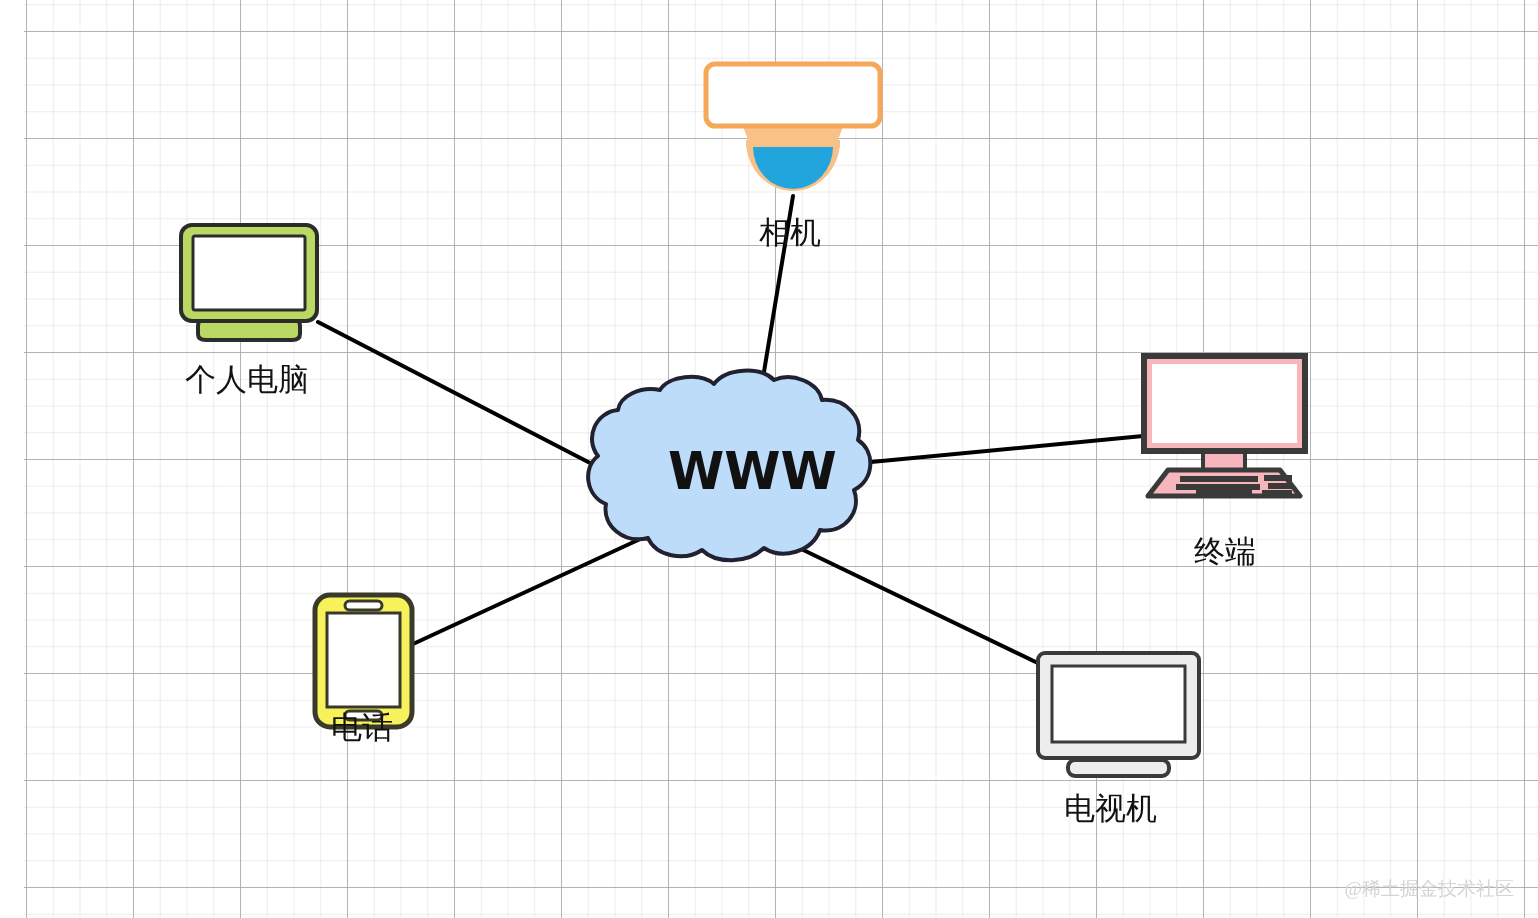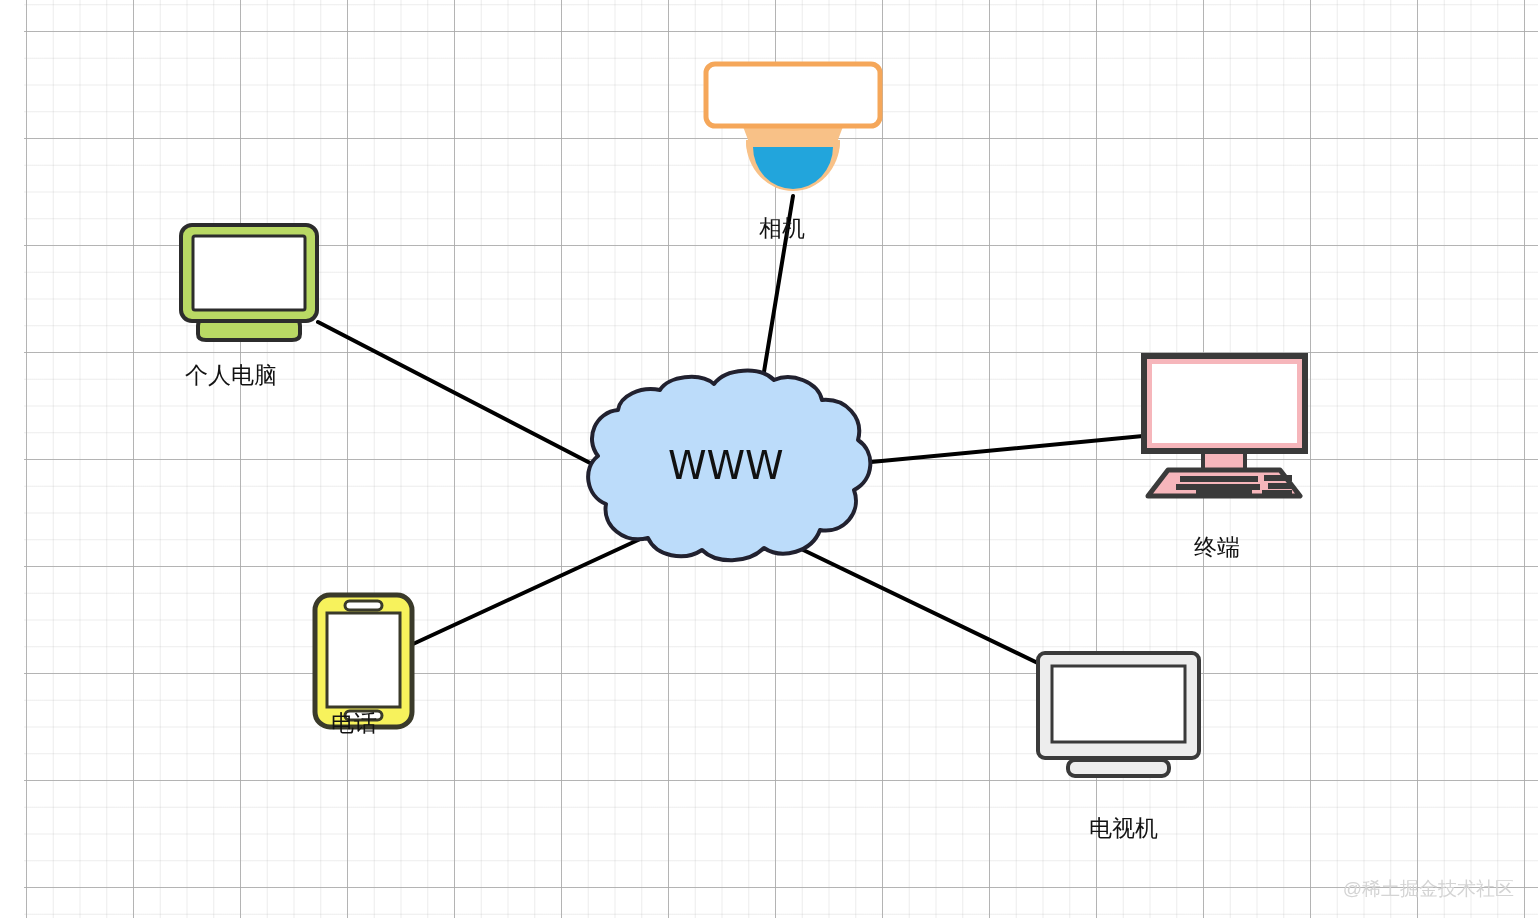--- a/index.html
+++ b/index.html
@@ -45,42 +45,42 @@
     left: 0; top: 0;
     width: 1538px;
     height: 918px;
     z-index: 2;
   }
   .node-label {
     position: absolute;
     z-index: 5;
     color: #121212;
     font-family: "DejaVu Sans", "Liberation Sans", sans-serif;
-    font-size: 23px;
+    font-size: 31px;
     line-height: 1;
     white-space: nowrap;
     letter-spacing: 0px;
   }
   .cloud-text {
     position: absolute;
     z-index: 5;
     color: #111111;
     font-family: "DejaVu Sans", "Liberation Sans", sans-serif;
-    font-size: 39px;
-    font-weight: 400;
+    font-size: 51px;
+    font-weight: 700;
     line-height: 1;
     white-space: nowrap;
   }
   #watermark {
     position: absolute;
     right: 24px;
     bottom: 16px;
     z-index: 6;
     color: #d4d4d4;
-    font-family: Liberation Sans, sans-serif;
+    font-family: Liberation Serif, serif;
     font-size: 19px;
     white-space: nowrap;
   }
 </style>
 </head>
 <body>
 
 <div id="canvas">
 
   <div id="left-mask"></div>
@@ -179,17 +179,17 @@
   <div class="cloud-text" style="left:668px; top:446px;">WWW</div>
 
   <div class="node-label" style="left:185px; top:364px;text-align:center;">个人电脑</div>
 
   <div class="node-label" style="left:759px; top:217px;">相机</div>
 
   <div class="node-label" style="left:1194px; top:536px;">终端</div>
 
   <div class="node-label" style="left:331px; top:712px;">电话</div>
 
-  <div class="node-label" style="left:1064px; top:817px;margin-left:25px;">电视机</div>
+  <div class="node-label" style="left:1064px; top:793px;">电视机</div>
 
   <div id="watermark">@稀土掘金技术社区</div>
 
 </div>
 
 </body></html>

